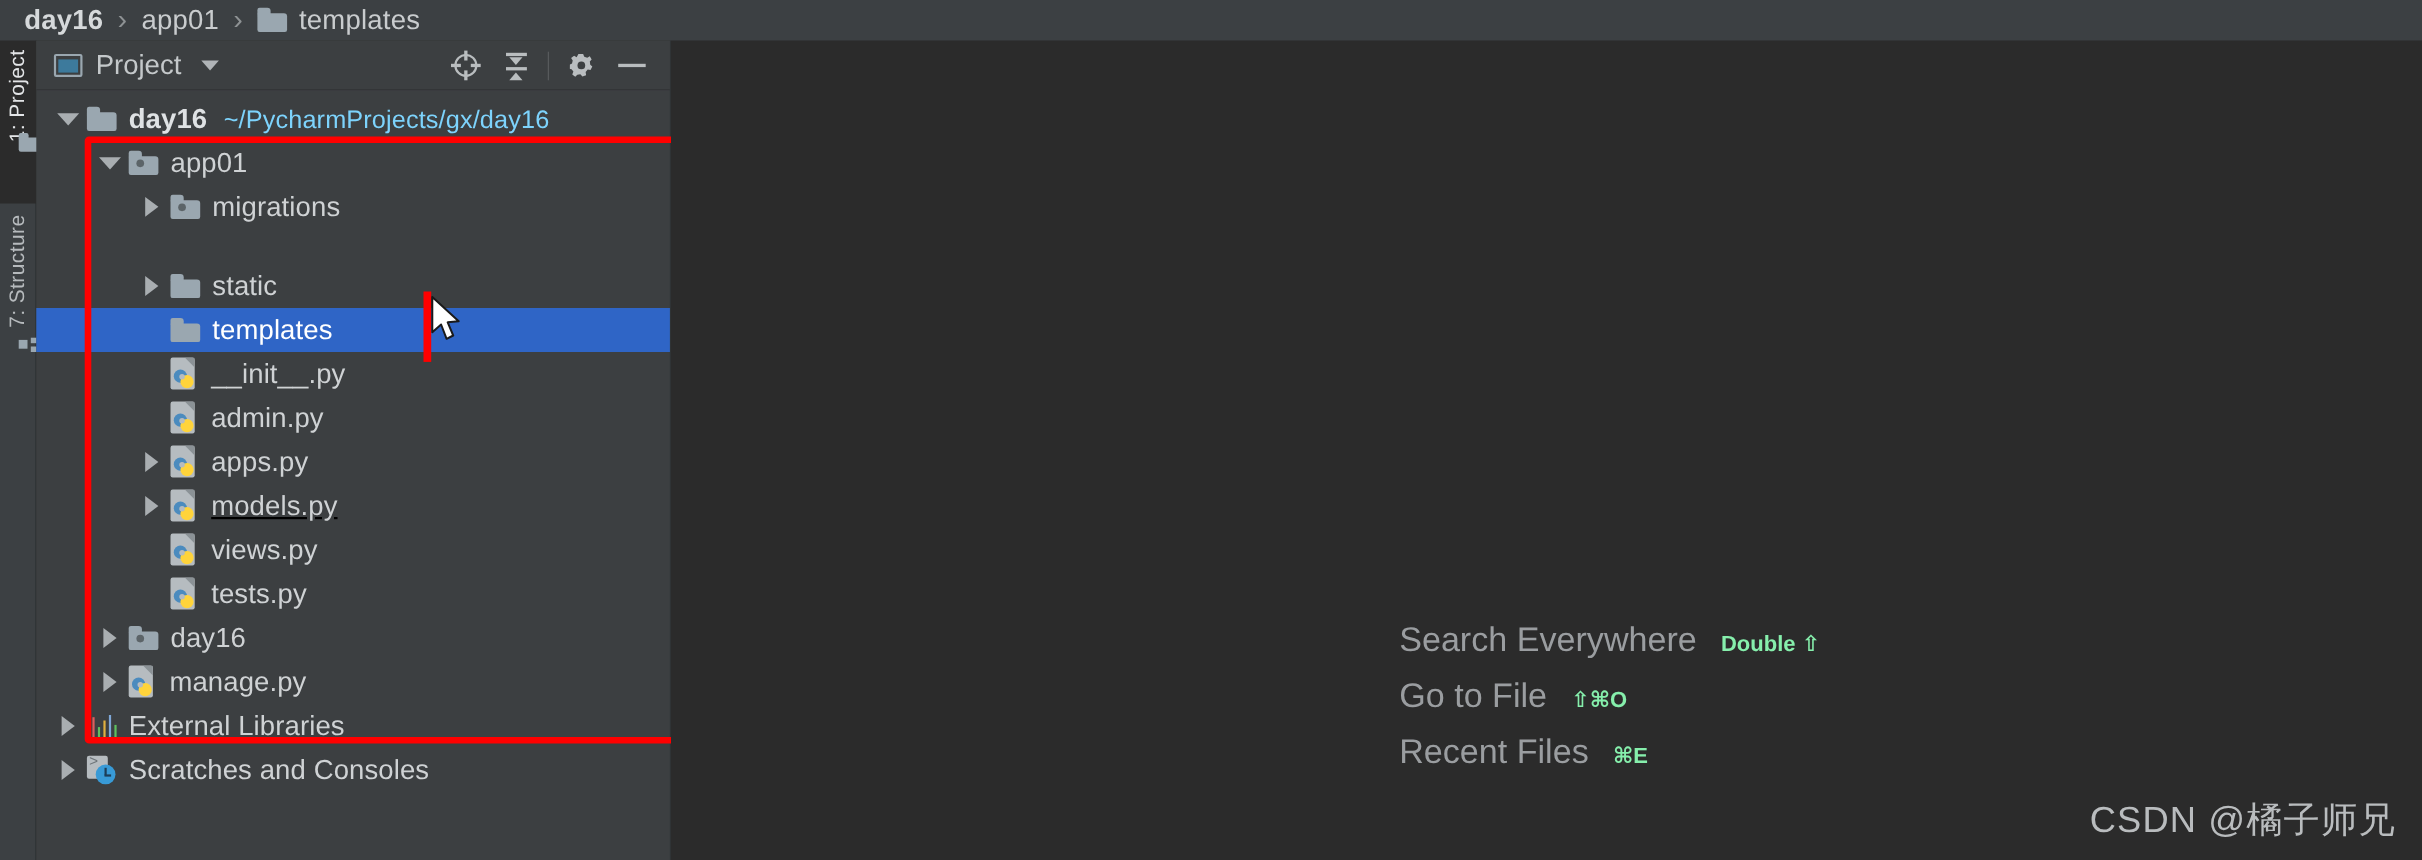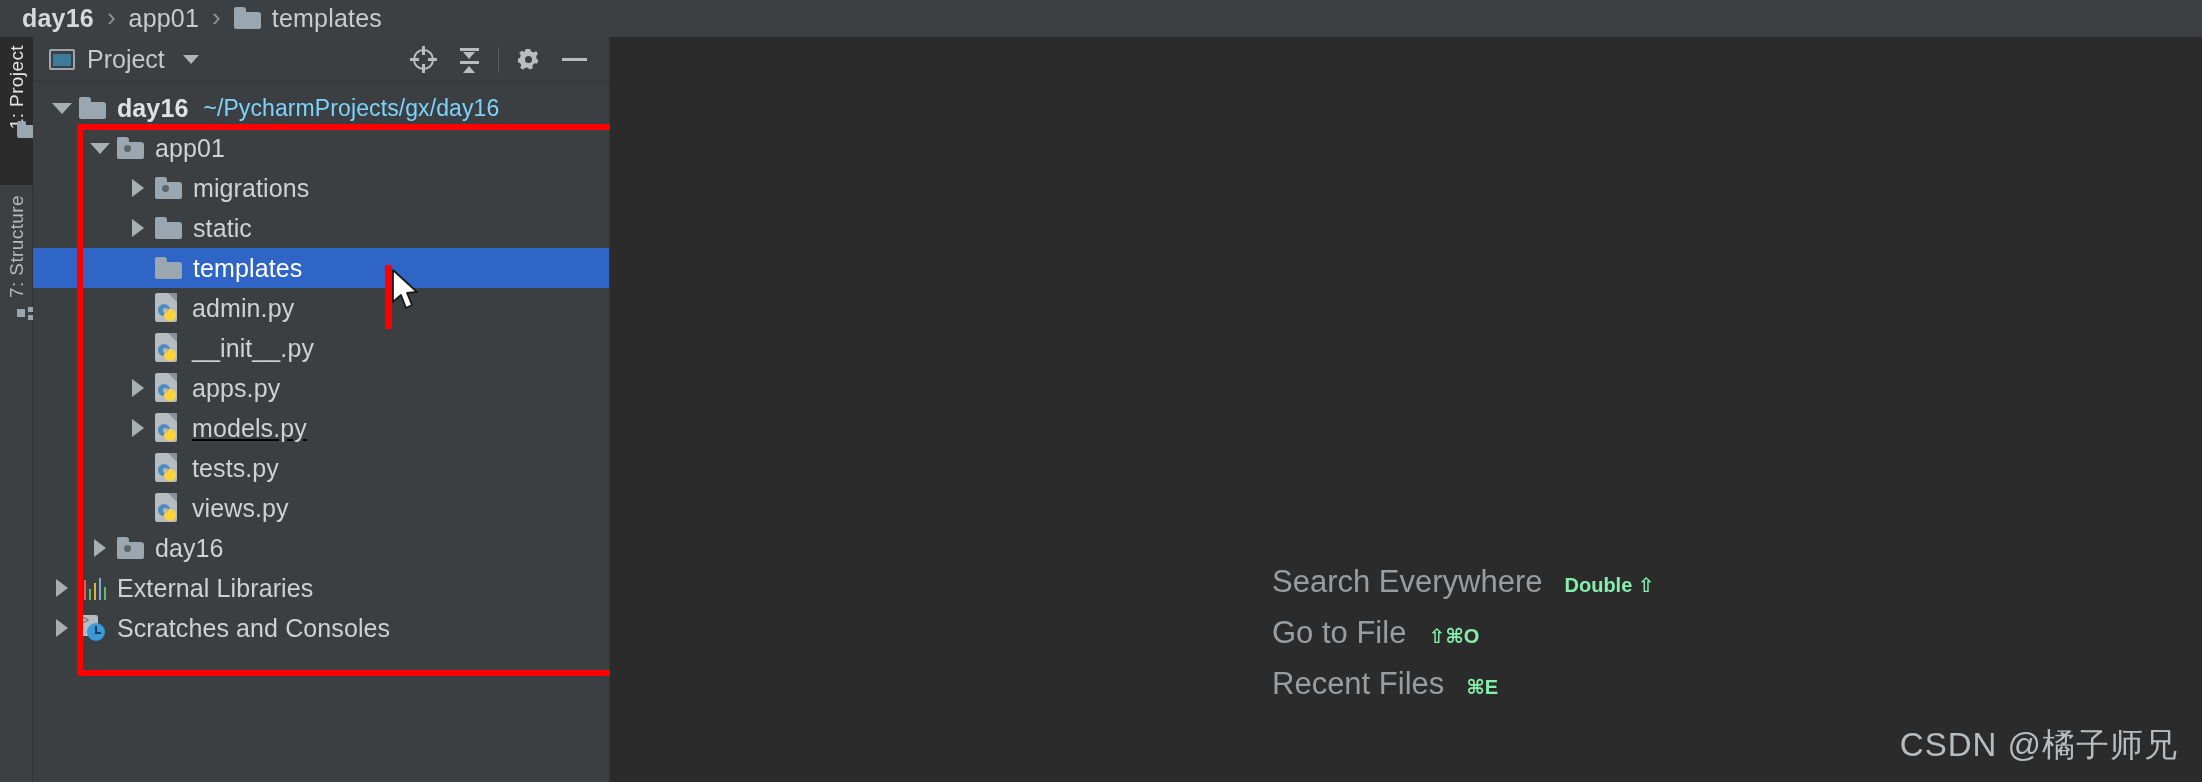--- a/index.html
+++ b/index.html
@@ -372,21 +372,21 @@
         </div>
         <div class="row" style="padding-left: 88px;">
           <span class="arrow-slot">
             <span class="arrow"></span>
           </span>
           <span class="folder module">
             <i></i>
           </span>
           <span class="label">migrations</span>
         </div>
-        <div class="row" style="padding-left: 88px;">
+        <div class="row" style="padding-left: 88px; margin-top: 32px;">
           <span class="arrow-slot">
             <span class="arrow"></span>
           </span>
           <span class="folder">
             <i></i>
           </span>
           <span class="label">static</span>
         </div>
         <div class="row selected" style="padding-left: 88px;">
           <span class="arrow-slot">
@@ -401,95 +401,108 @@
           <span class="arrow-slot">
             <span class="arrow blank"></span>
           </span>
           <span class="pyfile">
             <span class="sheet"></span>
             <span class="fold"></span>
             <span class="py-a"></span>
             <span class="py-b"></span>
             <span class="py-c"></span>
           </span>
+          <span class="label">__init__.py</span>
+        </div>
+        <div class="row" style="padding-left: 88px;">
+          <span class="arrow-slot">
+            <span class="arrow blank"></span>
+          </span>
+          <span class="pyfile">
+            <span class="sheet"></span>
+            <span class="fold"></span>
+            <span class="py-a"></span>
+            <span class="py-b"></span>
+            <span class="py-c"></span>
+          </span>
           <span class="label">admin.py</span>
         </div>
         <div class="row" style="padding-left: 88px;">
           <span class="arrow-slot">
+            <span class="arrow"></span>
+          </span>
+          <span class="pyfile">
+            <span class="sheet"></span>
+            <span class="fold"></span>
+            <span class="py-a"></span>
+            <span class="py-b"></span>
+            <span class="py-c"></span>
+          </span>
+          <span class="label">apps.py</span>
+        </div>
+        <div class="row" style="padding-left: 88px; text-decoration: underline;">
+          <span class="arrow-slot">
+            <span class="arrow"></span>
+          </span>
+          <span class="pyfile">
+            <span class="sheet"></span>
+            <span class="fold"></span>
+            <span class="py-a"></span>
+            <span class="py-b"></span>
+            <span class="py-c"></span>
+          </span>
+          <span class="label">models.py</span>
+        </div>
+        <div class="row" style="padding-left: 88px;">
+          <span class="arrow-slot">
             <span class="arrow blank"></span>
           </span>
           <span class="pyfile">
             <span class="sheet"></span>
             <span class="fold"></span>
             <span class="py-a"></span>
             <span class="py-b"></span>
             <span class="py-c"></span>
           </span>
-          <span class="label">__init__.py</span>
+          <span class="label">views.py</span>
         </div>
         <div class="row" style="padding-left: 88px;">
           <span class="arrow-slot">
-            <span class="arrow"></span>
-          </span>
-          <span class="pyfile">
-            <span class="sheet"></span>
-            <span class="fold"></span>
-            <span class="py-a"></span>
-            <span class="py-b"></span>
-            <span class="py-c"></span>
-          </span>
-          <span class="label">apps.py</span>
-        </div>
-        <div class="row" style="padding-left: 88px; text-decoration: underline;">
-          <span class="arrow-slot">
-            <span class="arrow"></span>
-          </span>
-          <span class="pyfile">
-            <span class="sheet"></span>
-            <span class="fold"></span>
-            <span class="py-a"></span>
-            <span class="py-b"></span>
-            <span class="py-c"></span>
-          </span>
-          <span class="label">models.py</span>
-        </div>
-        <div class="row" style="padding-left: 88px;">
-          <span class="arrow-slot">
             <span class="arrow blank"></span>
           </span>
           <span class="pyfile">
             <span class="sheet"></span>
             <span class="fold"></span>
             <span class="py-a"></span>
             <span class="py-b"></span>
             <span class="py-c"></span>
           </span>
           <span class="label">tests.py</span>
-        </div>
-        <div class="row" style="padding-left: 88px;">
-          <span class="arrow-slot">
-            <span class="arrow blank"></span>
-          </span>
-          <span class="pyfile">
-            <span class="sheet"></span>
-            <span class="fold"></span>
-            <span class="py-a"></span>
-            <span class="py-b"></span>
-            <span class="py-c"></span>
-          </span>
-          <span class="label">views.py</span>
         </div>
         <div class="row" style="padding-left: 50px;">
           <span class="arrow-slot">
             <span class="arrow"></span>
           </span>
           <span class="folder module">
             <i></i>
           </span>
           <span class="label">day16</span>
+        </div>
+        <div class="row" style="padding-left: 50px;">
+          <span class="arrow-slot">
+            <span class="arrow"></span>
+          </span>
+          <span class="pyfile">
+            <span class="sheet"></span>
+            <span class="fold"></span>
+            <span class="py-a"></span>
+            <span class="py-b"></span>
+            <span class="py-c"></span>
+          </span>
+          <span class="label">manage.py</span>
         </div>
         <div class="row" style="padding-left: 12px;">
           <span class="arrow-slot">
             <span class="arrow"></span>
           </span>
           <span class="libs-icon">
             <b style="height:14px;background:#4a8df8"></b>
             <b style="height:20px;background:#e05b5b"></b>
             <b style="height:11px;background:#5fbf5f"></b>
             <b style="height:17px;background:#e0b040"></b>

